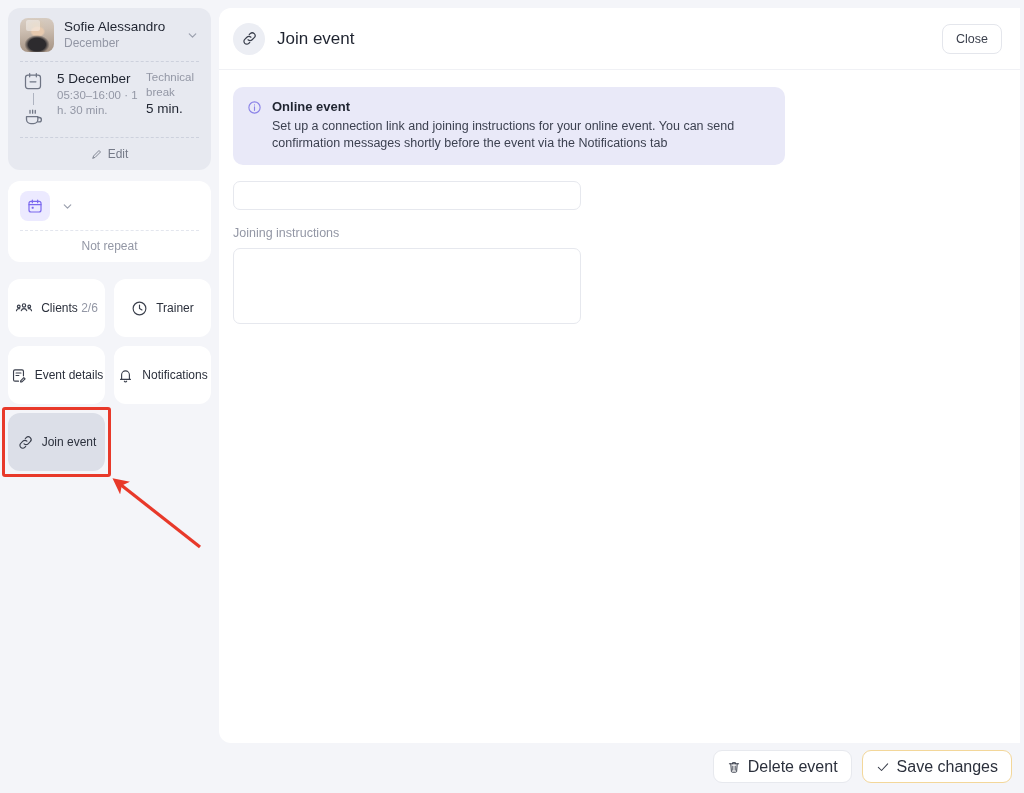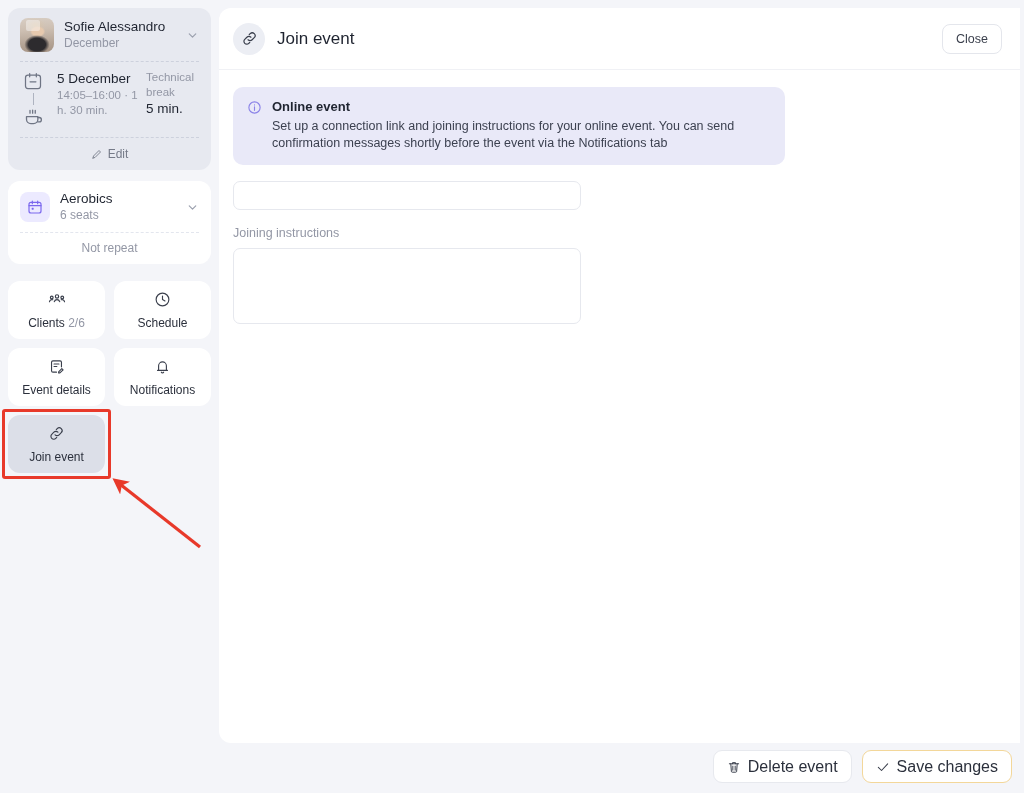--- a/index.html
+++ b/index.html
@@ -201,21 +201,20 @@
     display: grid;
     grid-template-columns: 1fr 1fr;
     gap: 9px;
     margin-top: 6px;
   }
   .nav-tile {
     background: #ffffff;
     border-radius: 12px;
     height: 58px;
     display: flex;
-    flex-direction: column;
     align-items: center;
     justify-content: center;
     gap: 8px;
     cursor: pointer;
     border: 1px solid transparent;
   }
   .nav-tile .nav-icon {
     color: #3a3f4c;
     height: 17px;
     display: flex;
@@ -452,21 +451,21 @@
             <svg width="21" height="21" viewBox="0 0 24 24" fill="none" stroke="currentColor" stroke-width="1.5" stroke-linecap="round" stroke-linejoin="round">
               <path d="M4 11h13v3a5 5 0 0 1-5 5H9a5 5 0 0 1-5-5v-3Z"></path>
               <path d="M17 12h1.5a2.5 2.5 0 0 1 0 5H17"></path>
               <path d="M8 4v3M11 3.5v3.5M14 4v3"></path>
             </svg>
           </span>
         </div>
         <div class="timeline-body">
           <div class="tl-block">
             <div class="tl-title">5 December</div>
-            <div class="tl-sub">14:05–16:00 · 1 h. 30 min.</div>
+            <div class="tl-sub">05:30–16:00 · 1 h. 30 min.</div>
           </div>
           <div class="tl-gap"></div>
           <div class="tl-block">
             <div class="tl-label">Technical break</div>
             <div class="tl-value">5 min.</div>
           </div>
         </div>
       </div>
 
       <div class="dashed-sep"></div>
@@ -482,24 +481,20 @@
     </section>
 
     <section class="card-white">
       <div class="card-row">
         <div class="icon-tile">
           <svg width="16" height="16" viewBox="0 0 24 24" fill="none" stroke="currentColor" stroke-width="1.8" stroke-linecap="round" stroke-linejoin="round">
             <rect x="3" y="5" width="18" height="16" rx="3"></rect>
             <path d="M3 10h18M8 3v4M16 3v4"></path>
             <rect x="7" y="13" width="3" height="3" rx="0.6" fill="currentColor" stroke="none"></rect>
           </svg>
-        </div>
-        <div class="identity">
-          <div class="identity-name">Aerobics</div>
-          <div class="identity-role">6 seats</div>
         </div>
         <span class="chevron">
           <svg width="13" height="13" viewBox="0 0 24 24" fill="none" stroke="currentColor" stroke-width="2.2" stroke-linecap="round" stroke-linejoin="round">
               <polyline points="6 9 12 15 18 9"></polyline>
             </svg>
         </span>
       </div>
       <div class="dashed-sep-light"></div>
       <div class="card-footer-text">Not repeat</div>
     </section>
@@ -520,21 +515,21 @@
         <span class="nav-label"><span>Clients </span><span class="muted">2/6</span></span>
       </div>
 
       <div class="nav-tile">
         <span class="nav-icon">
           <svg width="17" height="17" viewBox="0 0 24 24" fill="none" stroke="currentColor" stroke-width="1.6" stroke-linecap="round" stroke-linejoin="round">
             <circle cx="12" cy="12" r="9"></circle>
               <polyline points="12 7 12 12 15.5 14"></polyline>
           </svg>
         </span>
-        <span class="nav-label">Schedule</span>
+        <span class="nav-label">Trainer</span>
       </div>
 
       <div class="nav-tile">
         <span class="nav-icon">
           <svg width="17" height="17" viewBox="0 0 24 24" fill="none" stroke="currentColor" stroke-width="1.6" stroke-linecap="round" stroke-linejoin="round">
             <path d="M19 12.5V6a2 2 0 0 0-2-2H7a2 2 0 0 0-2 2v12a2 2 0 0 0 2 2h5"></path>
             <path d="M8.5 8.5h7M8.5 12h4"></path>
             <path d="M15 19.5l4.5-4.5 1.8 1.8L16.8 21H15v-1.5Z"></path>
           </svg>
         </span>

